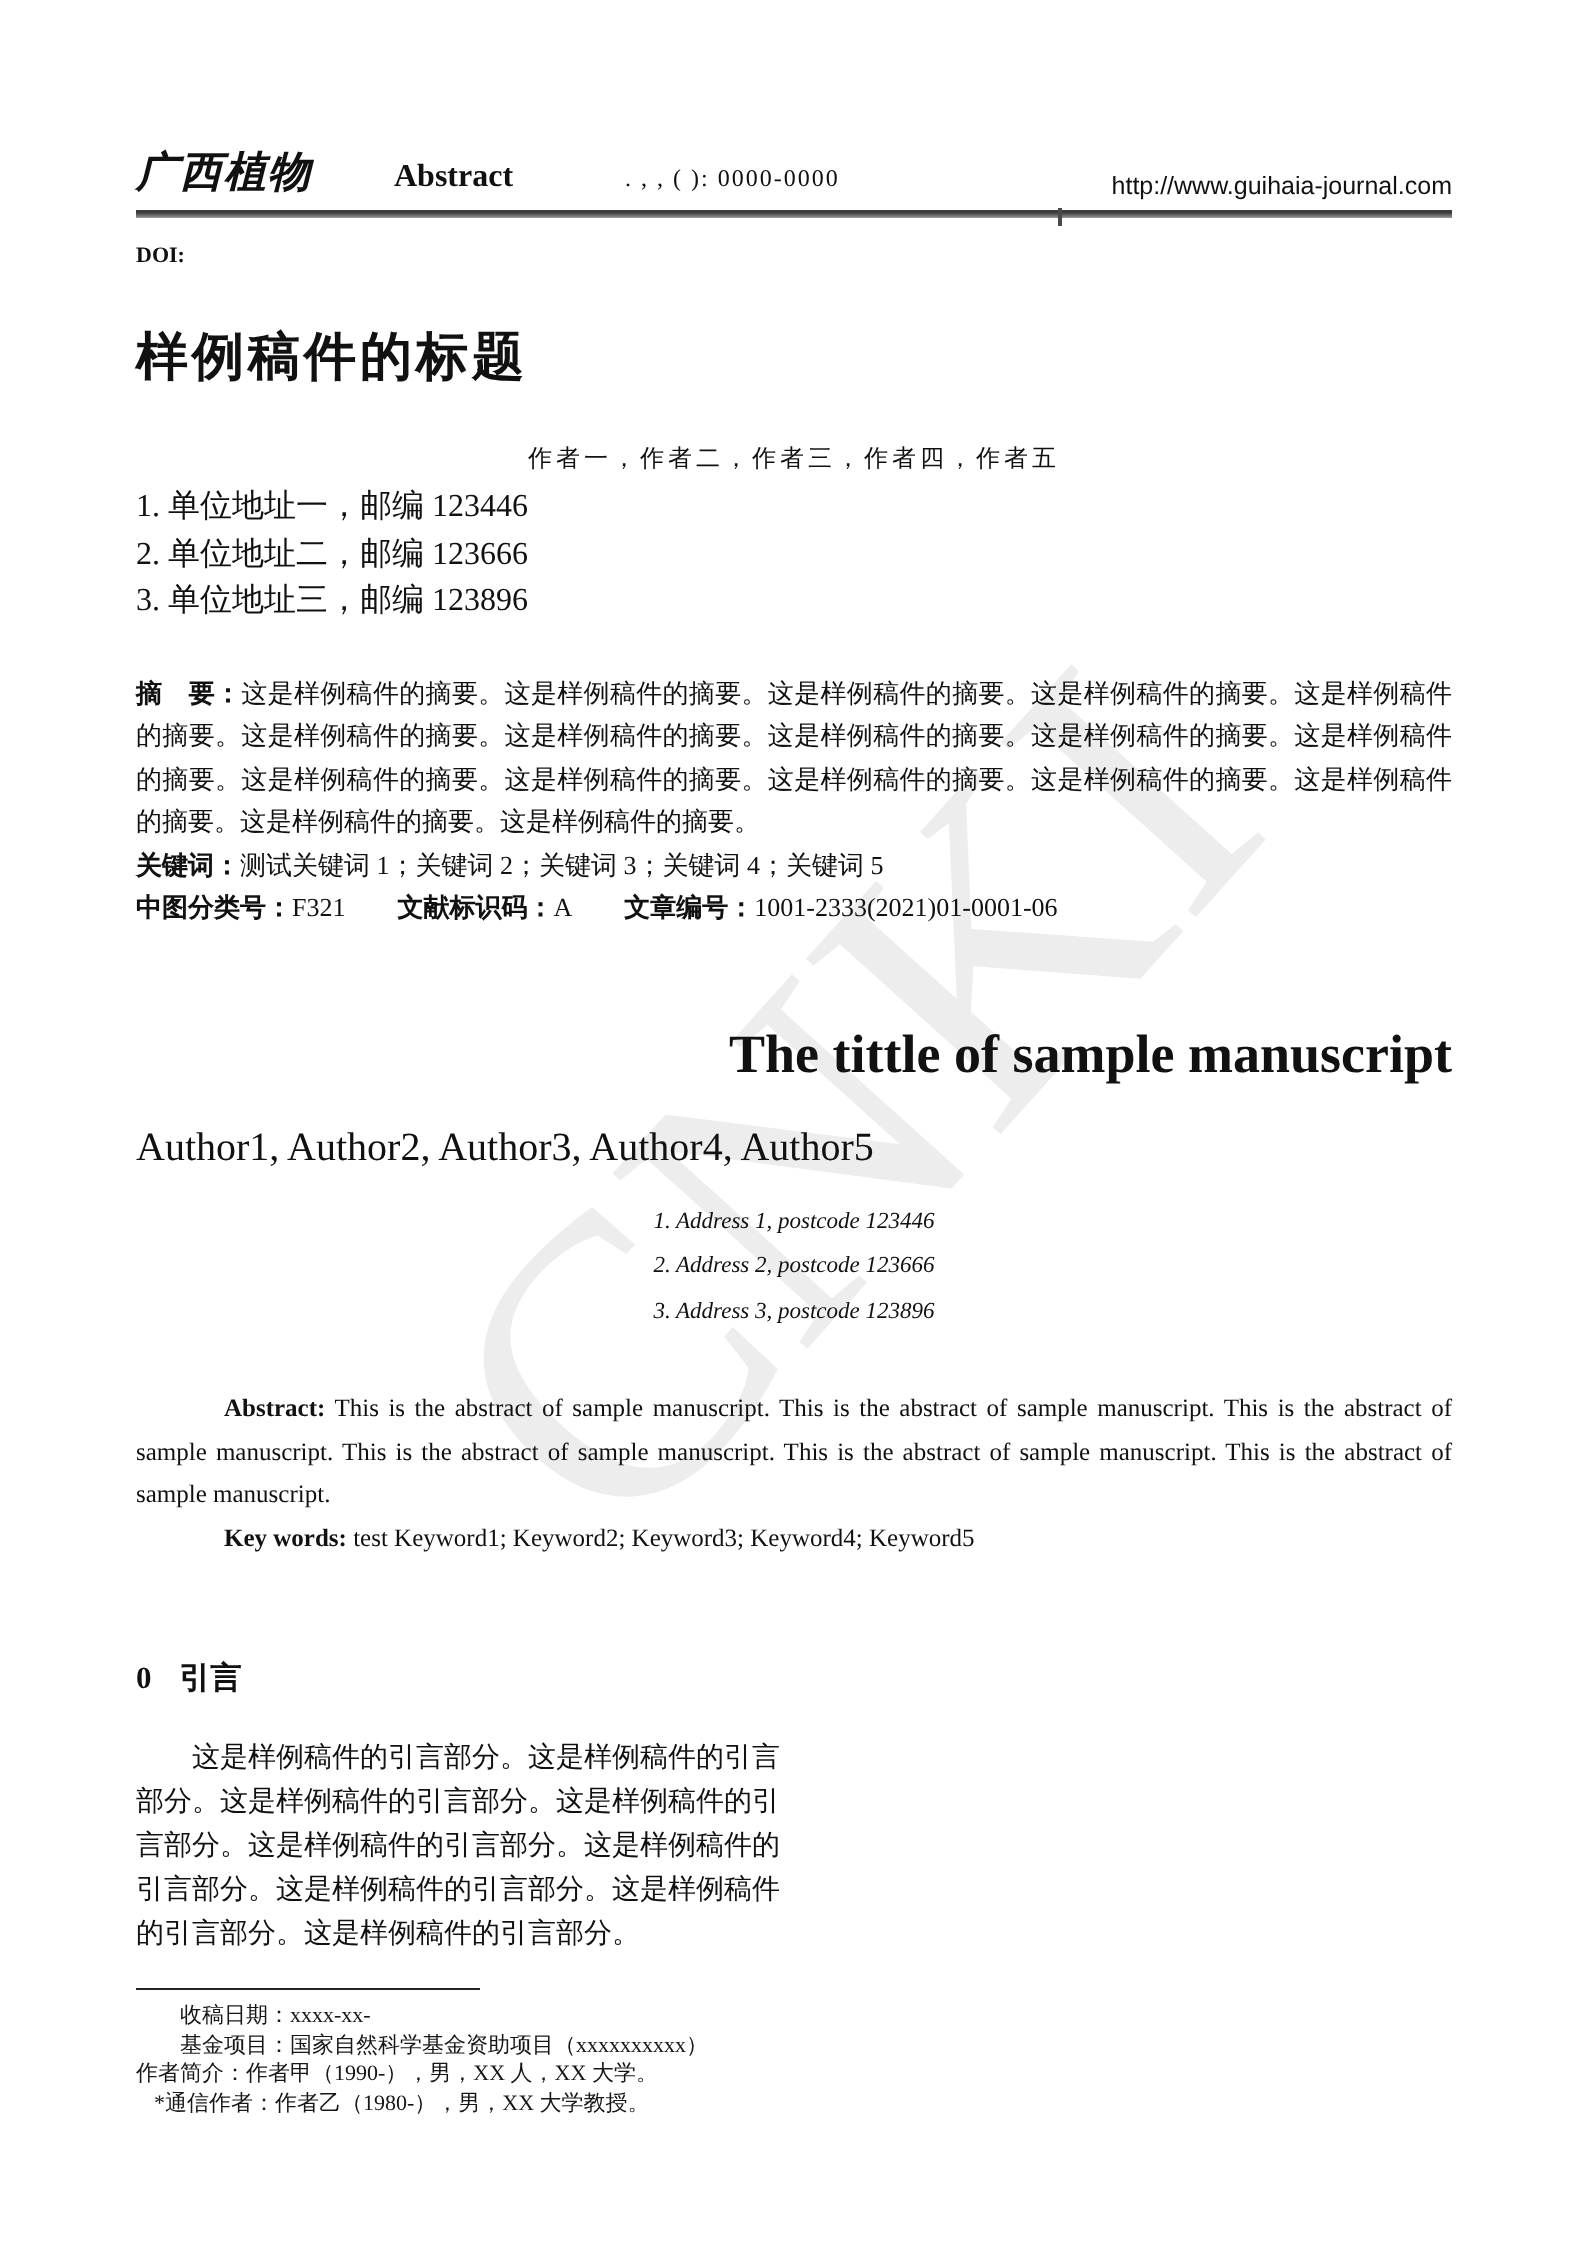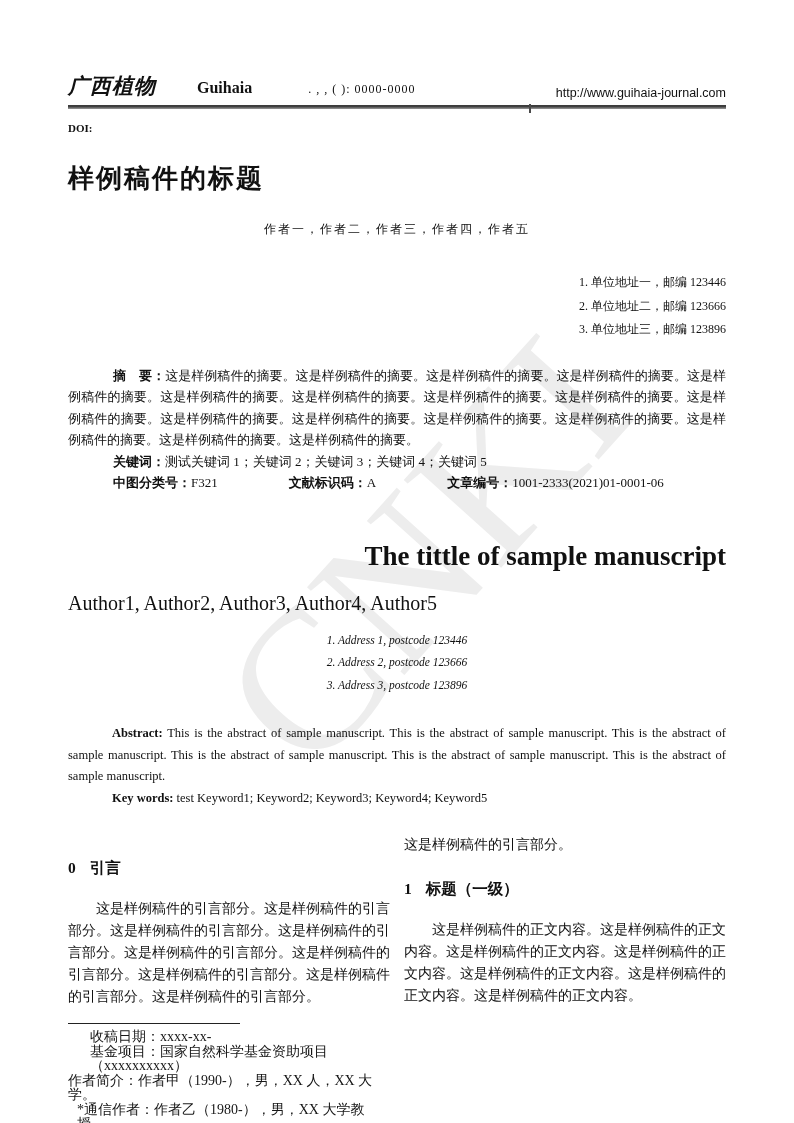--- a/index.html
+++ b/index.html
@@ -58,27 +58,26 @@
   }
   .doi-line{margin-top:13px;font-size:11px;font-weight:bold;}
   .citation-line{margin-top:8px;font-size:11px;color:#222;}
   
   .cn-title{
     margin-top:27px;text-align:left;
     font-family:"Liberation Sans","DejaVu Sans",sans-serif;
     font-weight:bold;font-size:26px;letter-spacing:2px;
   }
   .cn-authors{margin-top:25px;text-align:center;font-size:12px;letter-spacing:2px;}
-  .cn-addresses{margin-top:33px;text-align:right;font-size:12px;line-height:23.5px;}
+  .cn-addresses{margin-top:4px;text-align:left;font-size:16px;line-height:23.5px;}
   .cn-abstract{margin-top:23px;font-size:13px;line-height:21.5px;text-align:justify;}
   .cn-abstract p{margin:0;}
   .lbl{
     font-family:Liberation Serif, serif;
     font-weight:bold;
-    margin-left:45px;
   }
   .clc-gap{margin-right:26px;}
   
   .en-title{margin-top:47px;text-align:right;font-weight:bold;font-size:27px;}
   .en-authors{margin-top:20px;text-align:left;font-size:20px;}
   .en-addresses{margin-top:14px;text-align:center;font-style:italic;font-size:11.5px;line-height:22.5px;}
   .en-abstract{margin-top:27px;font-size:12.5px;line-height:21.5px;text-align:justify;}
   .en-abstract p{margin:0;}
   .en-abstract .lbl-en{font-weight:bold;margin-left:44px;}
   
@@ -90,38 +89,38 @@
   }
   .sec-heading .num{margin-right:14px;font-family:"Liberation Serif",serif;}
   .left-heading{margin-top:24px;}
   .right-heading{margin-top:23px;}
   .body-par{
     margin-top:19px;font-size:14px;line-height:22px;
     text-align:justify;text-indent:2em;
   }
   .cont-line{font-size:14px;line-height:22px;}
   
-  .footnote{margin-top:15px;font-size:14px;line-height:14.5px;color:#161616;}
+  .footnote{margin-top:15px;font-size:11px;line-height:14.5px;color:#161616;}
   .fn-rule{width:172px;border:0;border-top:1.6px solid #222;margin:0 0 6px 0;}
   .fn-indent2{padding-left:22px;}
   .fn-indent1{padding-left:9px;}
 </style>
 </head>
 <body>
 
 <div class="page">
 
   <div class="watermark" style="color: rgb(237, 237, 237);">CNKI</div>
 
   <div class="content">
 
     <div class="header-row">
       <div class="header-left">
         <span class="logo-cn">广西植物</span>
-        <span class="logo-en">Guihaia</span>
+        <span class="logo-en">Abstract</span>
         <span class="issue-info">. , , ( ): 0000-0000</span>
       </div>
       <span class="header-url">http://www.guihaia-journal.com</span>
     </div>
     <div class="divider">
       <span class="tick"></span>
     </div>
 
     <div class="doi-line">DOI:</div>
 
@@ -162,24 +161,17 @@
 
         <div class="footnote">
           <hr class="fn-rule">
           <div class="fn-indent2">收稿日期：xxxx-xx-</div>
           <div class="fn-indent2">基金项目：国家自然科学基金资助项目（xxxxxxxxxx）</div>
           <div>作者简介：作者甲（1990-），男，XX 人，XX 大学。</div>
           <div class="fn-indent1">*通信作者：作者乙（1980-），男，XX 大学教授。</div>
         </div>
       </div>
 
-      <div class="col">
-        <div class="cont-line">这是样例稿件的引言部分。</div>
-        <div class="sec-heading right-heading">
-          <span class="num">1</span><span>标题（一级）</span>
-        </div>
-        <p class="body-par">这是样例稿件的正文内容。这是样例稿件的正文内容。这是样例稿件的正文内容。这是样例稿件的正文内容。这是样例稿件的正文内容。这是样例稿件的正文内容。这是样例稿件的正文内容。</p>
-      </div>
 
     </div>
 
   </div>
 </div>
 
 </body></html>

